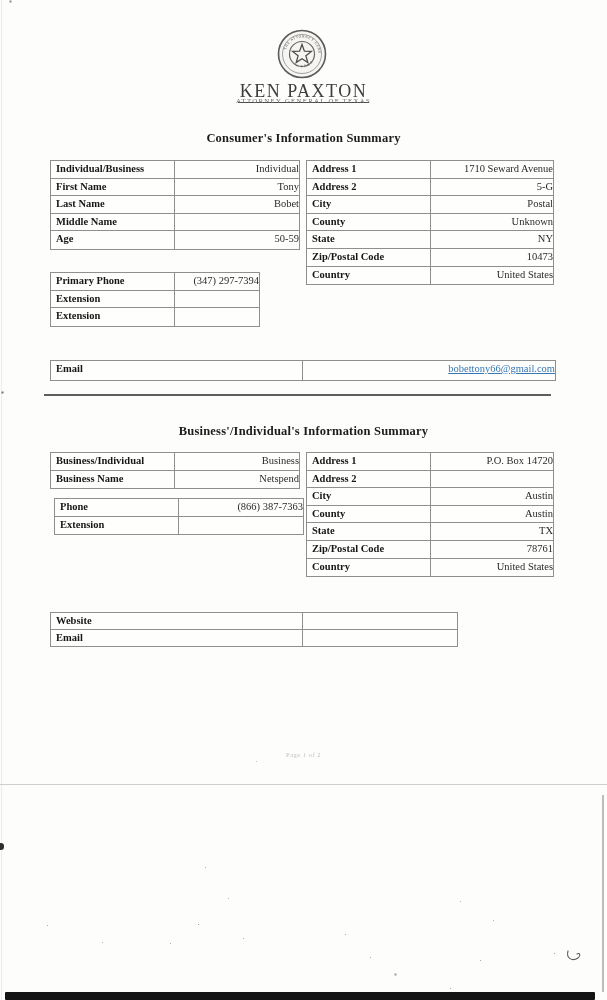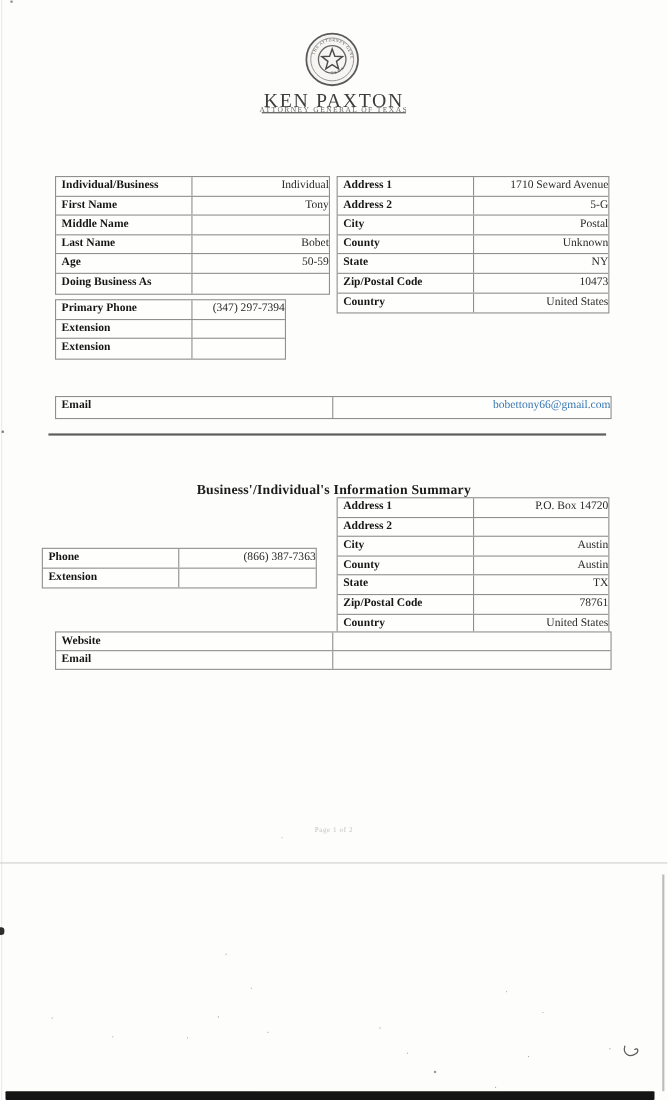--- a/index.html
+++ b/index.html
@@ -40,21 +40,21 @@
   .row-lg { height:18.5px; }
   .row-sm { height:16.5px; }
   .cell {
     font-size:10.5px; line-height:16.5px;
     padding:0 0 0 5px; overflow:hidden; white-space:nowrap;
     color:#2a2a2a;
   }
   .lbl { font-weight:bold; width:124px; border-right:1px solid #8f8f8f; color:#161616; }
   .lbl-wide { width:252px; }
   .val { flex:1;text-align:right; }
-  .link { color:#3878b4; cursor:pointer; }
+  .link { color:#3878b4; text-decoration:underline; cursor:pointer; }
   
   .divider { position:absolute; left:44px; top:394px; width:507px; height:2px; background:#5e5e5e; }
   
   .page-num {
     position:absolute; top:751px; left:0; width:607px; text-align:center;
     font-size:6.5px; color:#c2c2c2; letter-spacing:.5px;
   }
   
   .edge-left { position:absolute; left:1px; top:0; width:1px; height:1000px; background:#ececec; }
   .page-split { position:absolute; left:0; top:784px; width:607px; height:1px; background:#cfcfcf; }
@@ -104,45 +104,42 @@
       </text>
       <text font-size="3.4" fill="#4a4a4a" letter-spacing="1.4" font-family="Liberation Serif, serif">
         <textPath href="#arcBot" startOffset="28%">• TEXAS •</textPath>
       </text>
       <polygon points="26,15.5 28.4,22.1 35.4,22.4 29.9,26.8 31.8,33.6 26,29.7 20.2,33.6 22.1,26.8 16.6,22.4 23.6,22.1" fill="none" stroke="#4c4c4c" stroke-width="1.3"></polygon>
     </svg>
     <div class="agname"><span>KEN PAXTON</span></div>
     <div class="agsub">ATTORNEY GENERAL OF TEXAS</div>
   </div>
 
+  <div class="sect-title" style="top:131px">Consumer's Information Summary</div>
 
   <div class="tbl" style="left:50px; top:160px; width:250px">
     <div class="row">
         <div class="cell lbl">Individual/Business</div>
         <div class="cell val">Individual</div>
       </div>
     <div class="row">
         <div class="cell lbl">First Name</div>
         <div class="cell val">Tony</div>
       </div>
     <div class="row">
-        <div class="cell lbl">Middle Name</div>
-        <div class="cell val"></div>
-      </div>
-    <div class="row">
         <div class="cell lbl">Last Name</div>
         <div class="cell val">Bobet</div>
       </div>
     <div class="row">
+        <div class="cell lbl">Middle Name</div>
+        <div class="cell val"></div>
+      </div>
+    <div class="row">
         <div class="cell lbl">Age</div>
         <div class="cell val">50-59</div>
-      </div>
-    <div class="row">
-        <div class="cell lbl">Doing Business As</div>
-        <div class="cell val"></div>
       </div>
   </div>
 
   <div class="tbl" style="left:306px; top:160px; width:248px">
     <div class="row">
         <div class="cell lbl">Address 1</div>
         <div class="cell val">1710 Seward Avenue</div>
       </div>
     <div class="row">
         <div class="cell lbl">Address 2</div>
@@ -187,24 +184,34 @@
 
   <div class="tbl" style="left:50px; top:360px; width:506px">
     <div class="row row-lg">
       <div class="cell lbl lbl-wide">Email</div>
       <div class="cell val"><a class="link">bobettony66@gmail.com</a></div>
     </div>
   </div>
 
   <div class="divider"></div>
 
-  <div class="sect-title" style="top:438px">Business'/Individual's Information Summary</div>
-
-
-  <div class="tbl" style="left:38px; top:498px; width:250px">
+  <div class="sect-title" style="top:424px">Business'/Individual's Information Summary</div>
+
+  <div class="tbl" style="left:50px; top:452px; width:250px">
+    <div class="row">
+        <div class="cell lbl">Business/Individual</div>
+        <div class="cell val">Business</div>
+      </div>
+    <div class="row">
+        <div class="cell lbl">Business Name</div>
+        <div class="cell val">Netspend</div>
+      </div>
+  </div>
+
+  <div class="tbl" style="left:54px; top:498px; width:250px">
     <div class="row">
         <div class="cell lbl">Phone</div>
         <div class="cell val">(866) 387-7363</div>
       </div>
     <div class="row">
         <div class="cell lbl">Extension</div>
         <div class="cell val"></div>
       </div>
   </div>
 
@@ -232,21 +239,21 @@
     <div class="row">
         <div class="cell lbl">Zip/Postal Code</div>
         <div class="cell val">78761</div>
       </div>
     <div class="row">
         <div class="cell lbl">Country</div>
         <div class="cell val">United States</div>
       </div>
   </div>
 
-  <div class="tbl" style="left:50px; top:574px; width:506px">
+  <div class="tbl" style="left:50px; top:612px; width:408px">
     <div class="row row-sm">
         <div class="cell lbl lbl-wide">Website</div>
         <div class="cell val"></div>
       </div>
     <div class="row row-sm">
         <div class="cell lbl lbl-wide">Email</div>
         <div class="cell val"></div>
       </div>
   </div>
 

